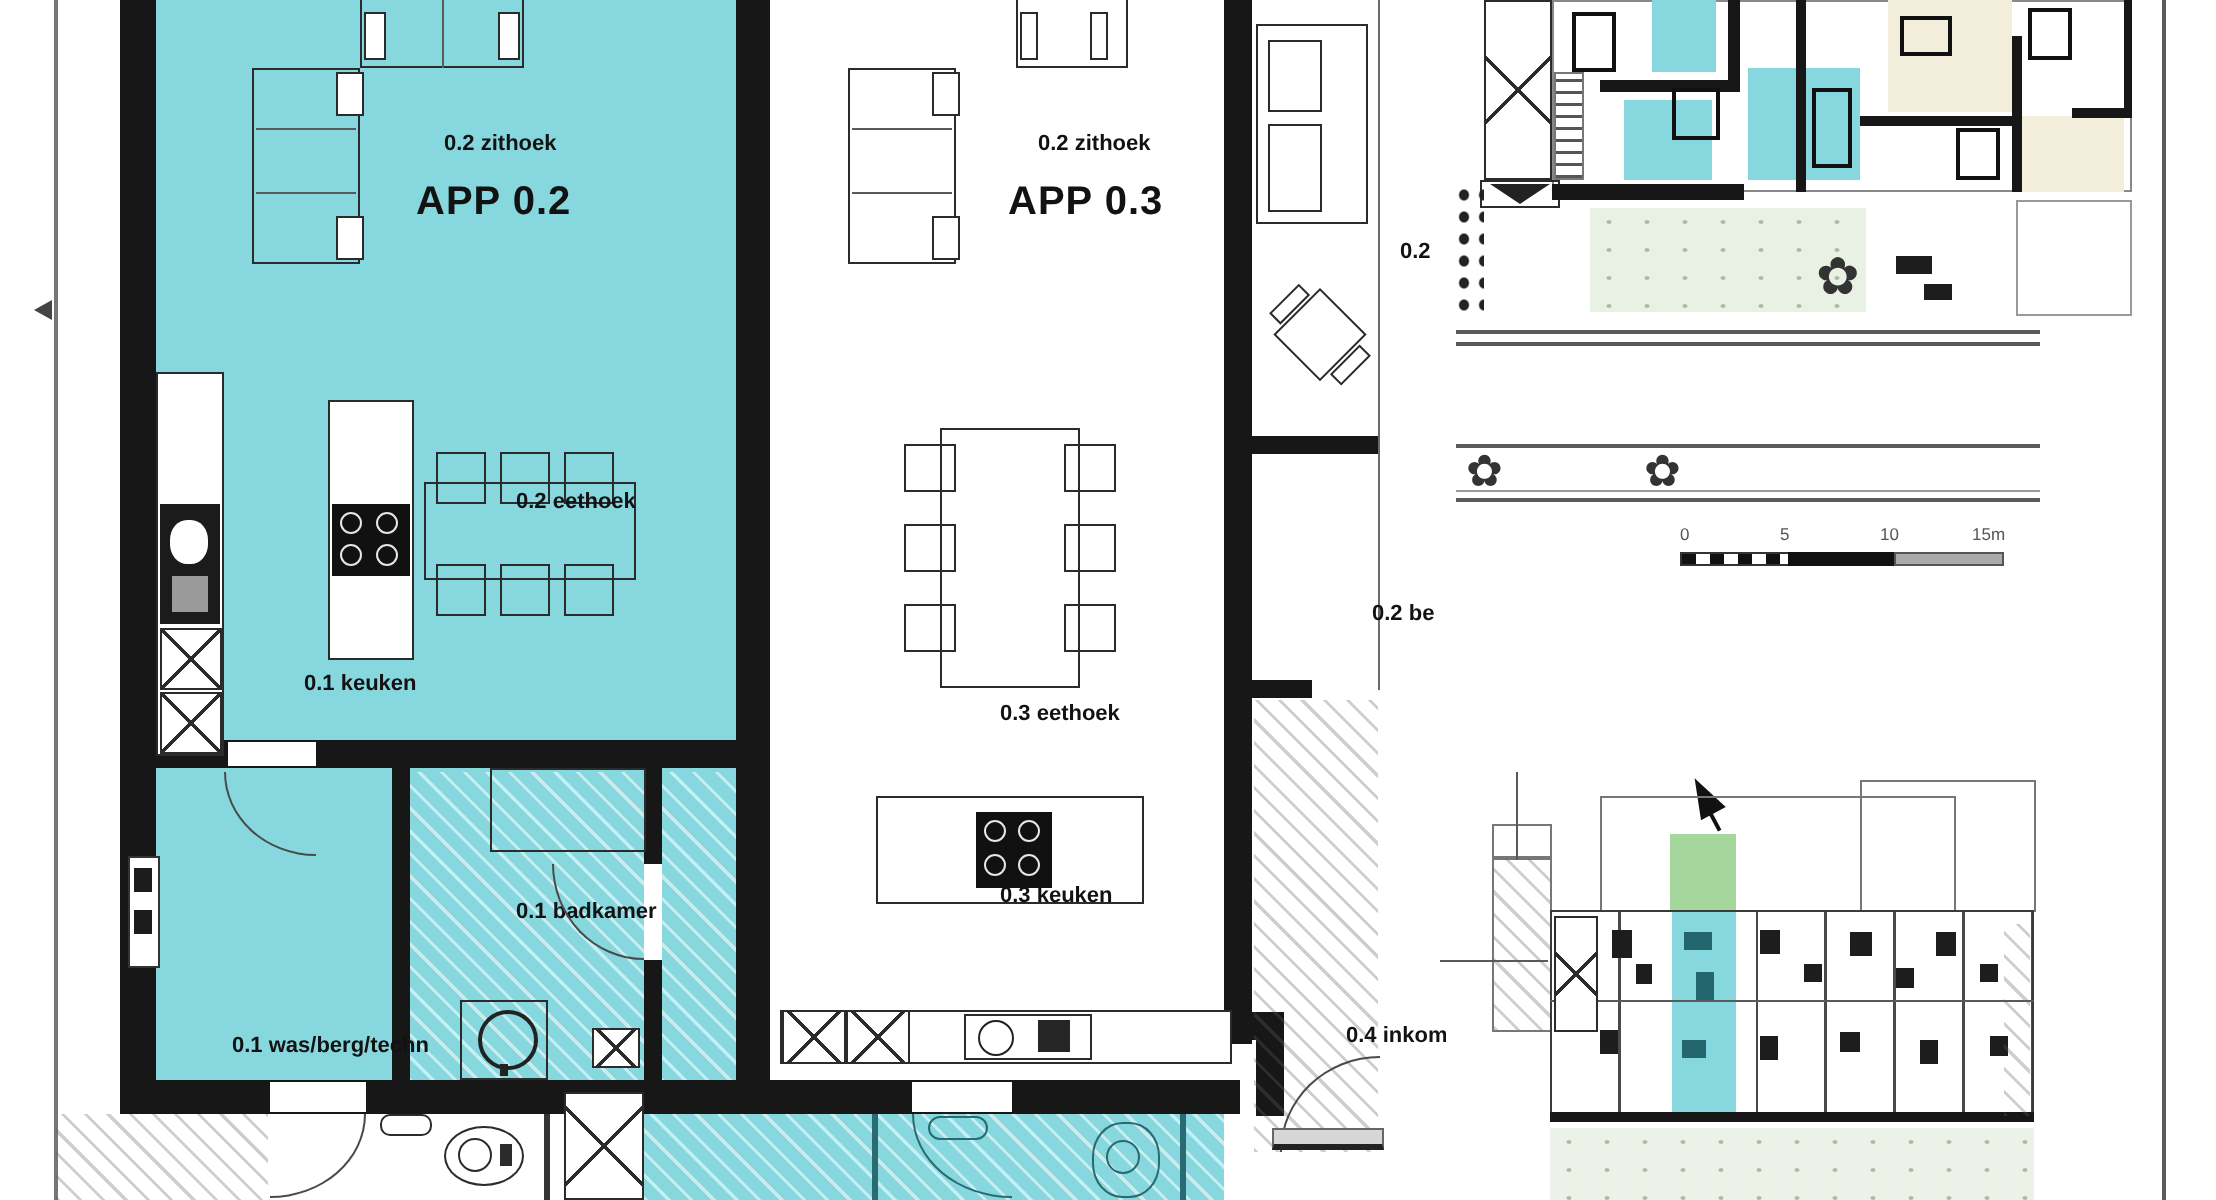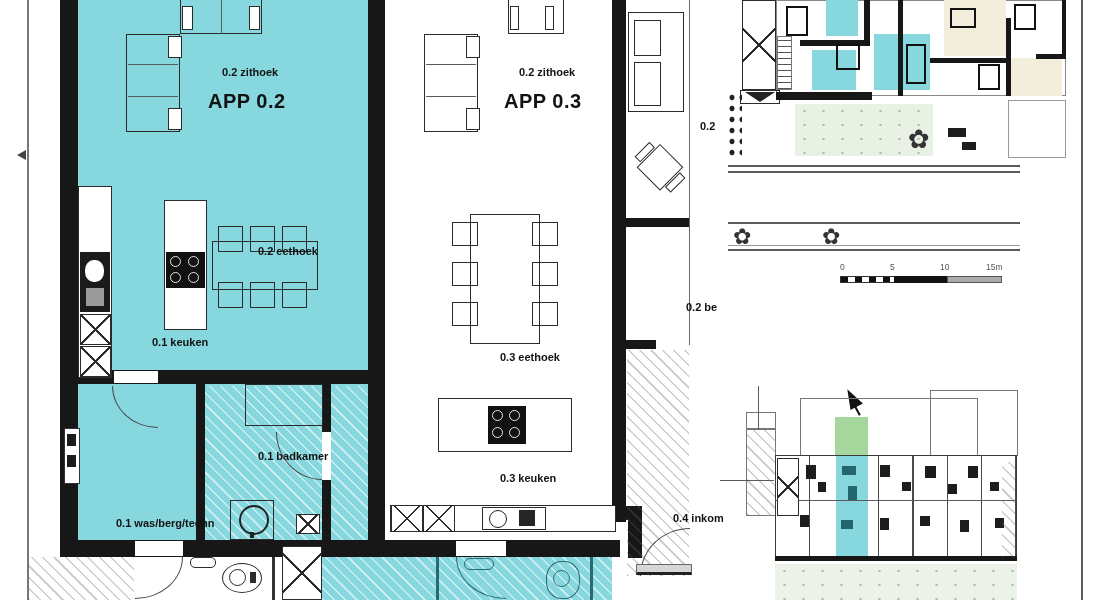--- a/index.html
+++ b/index.html
@@ -141,21 +141,21 @@
   <div class="x" style="left:391px;top:505px;width:32px;height:27px"></div>
   <div class="x" style="left:423px;top:505px;width:32px;height:27px"></div>
   <div class="boxt" style="left:482px;top:507px;width:64px;height:23px">
     <div class="a" style="left:6px;top:2px;width:16px;height:16px;border:1.8px solid #222;border-radius:50%"></div>
     <div class="a" style="left:36px;top:2px;width:16px;height:16px;background:#262626"></div>
   </div>
 
   <div class="lab" style="left:487px;top:66px">0.2 zithoek</div>
   <div class="title" style="left:504px;top:90px">APP 0.3</div>
   <div class="lab" style="left:468px;top:351px">0.3 eethoek</div>
-  <div class="lab" style="left:468px;top:472px">0.3 keuken</div>
+  <div class="lab" style="left:468px;top:442px">0.3 keuken</div>
 
   <div class="ln" style="left:689px;top:0;width:1.4px;height:345px;background:#6a6a6a"></div>
   <div class="boxt" style="left:628px;top:12px;width:56px;height:100px">
     <div class="boxt" style="left:5px;top:7px;width:27px;height:36px"></div>
     <div class="boxt" style="left:5px;top:49px;width:27px;height:44px"></div>
   </div>
   <div class="lab" style="left:668px;top:120px">0.2</div>
   <div class="a" style="left:632px;top:140px;width:56px;height:56px;transform:rotate(45deg)">
     <div class="boxt" style="left:11px;top:11px;width:33px;height:33px"></div>
     <div class="box" style="left:2px;top:17px;width:8px;height:21px"></div>

